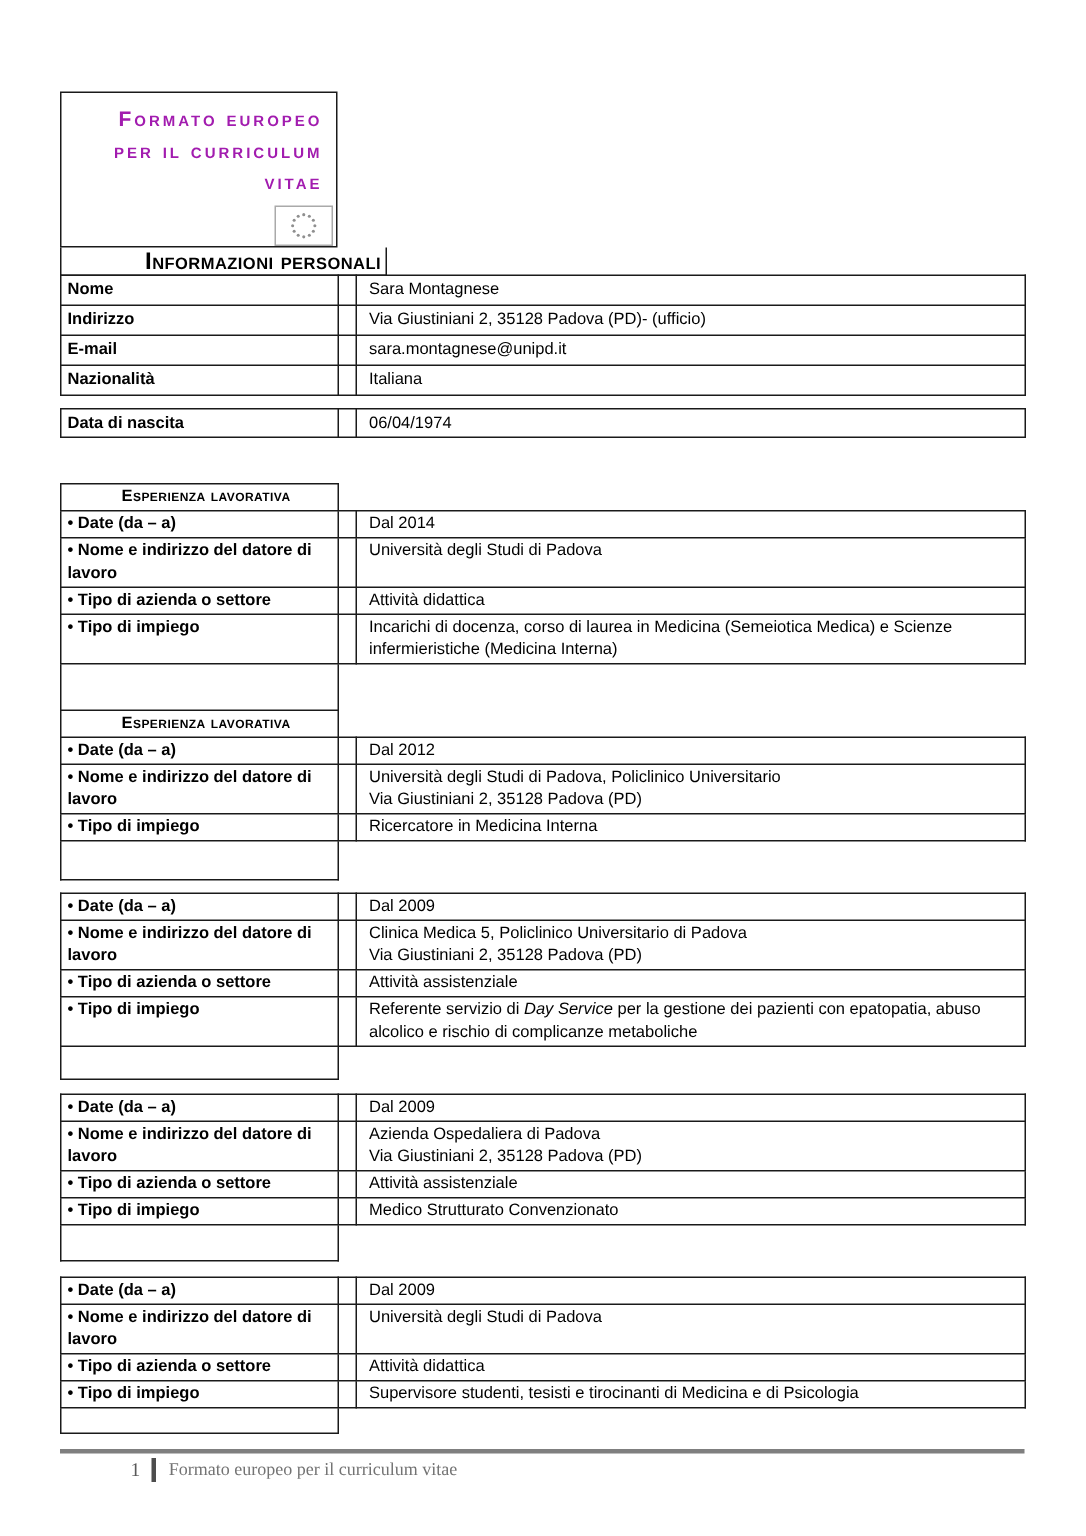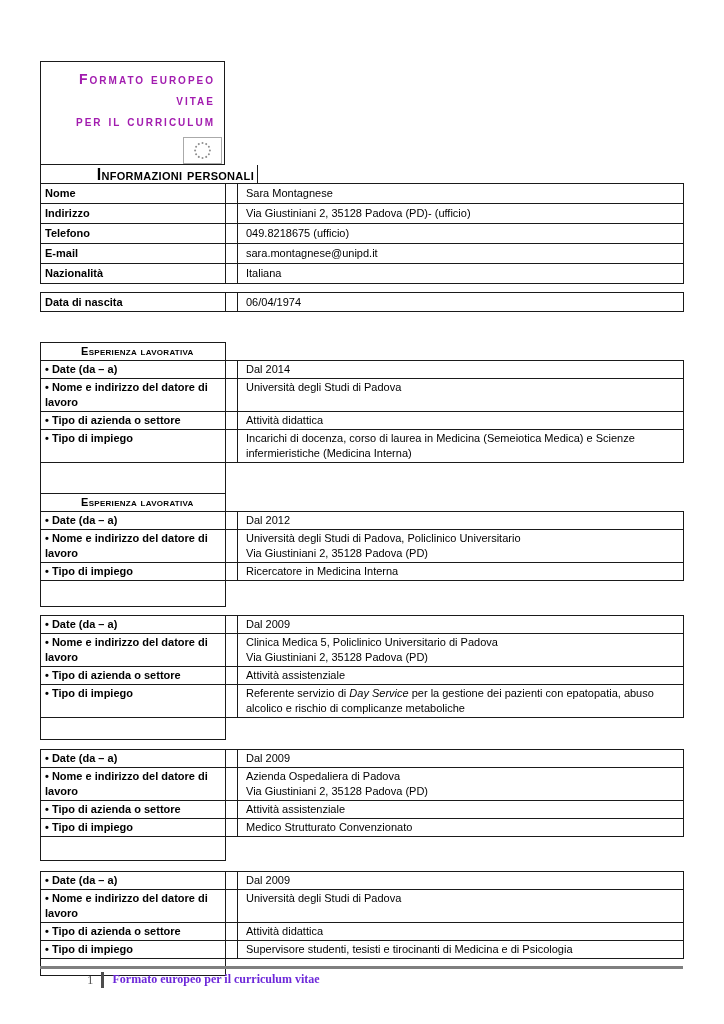--- a/index.html
+++ b/index.html
@@ -64,31 +64,31 @@
     position:absolute; left:40px; top:966px; width:643px; height:3px;
     background:#7f7f7f;
   }
   .footer-line {
     position:absolute; left:87px; top:971px; height:17px;
     display:flex; align-items:center;
     font-family:"Liberation Serif", serif;
   }
   .footer-pagenum { color:#595959; font-size:13px; margin-right:7px; }
   .footer-vbar { width:3px; height:16px; background:#4d4d4d; margin-right:9px; }
-  .footer-text { font-size:12px; color:#6d28d9;font-weight:bold; }
+  .footer-text { font-size:12px; color:#737373; }
 </style>
 </head>
 <body>
 
 <div class="page">
 
   <div class="header-box">
     <div class="title-line">Formato europeo</div>
+    <div class="title-line">per il curriculum</div>
     <div class="title-line">vitae</div>
-    <div class="title-line">per il curriculum</div>
     <div class="flag-box">
       <svg width="37" height="25" viewBox="0 0 39 27">
         <g fill="#8f8f8f">
           <circle cx="19.5" cy="5.5" r="1.1"></circle>
             <circle cx="23.5" cy="6.6" r="1.1"></circle>
           <circle cx="26.4" cy="9.5" r="1.1"></circle>
             <circle cx="27.5" cy="13.5" r="1.1"></circle>
           <circle cx="26.4" cy="17.5" r="1.1"></circle>
             <circle cx="23.5" cy="20.4" r="1.1"></circle>
           <circle cx="19.5" cy="21.5" r="1.1"></circle>
@@ -115,25 +115,20 @@
       <td class="b lbl">Nome</td>
       <td class="b"></td>
       <td class="b val">Sara Montagnese</td>
     </tr>
     <tr class="p-row">
       <td class="b lbl">Indirizzo</td>
       <td class="b"></td>
       <td class="b val">Via Giustiniani 2, 35128 Padova (PD)- (ufficio)</td>
     </tr>
     <tr class="p-row">
-      <td class="b lbl">Telefono</td>
-      <td class="b"></td>
-      <td class="b val">049.8218675 (ufficio)</td>
-    </tr>
-    <tr class="p-row">
       <td class="b lbl">E-mail</td>
       <td class="b"></td>
       <td class="b val">sara.montagnese@unipd.it</td>
     </tr>
     <tr class="p-row">
       <td class="b lbl">Nazionalità</td>
       <td class="b"></td>
       <td class="b val">Italiana</td>
     </tr>
   </tbody>

